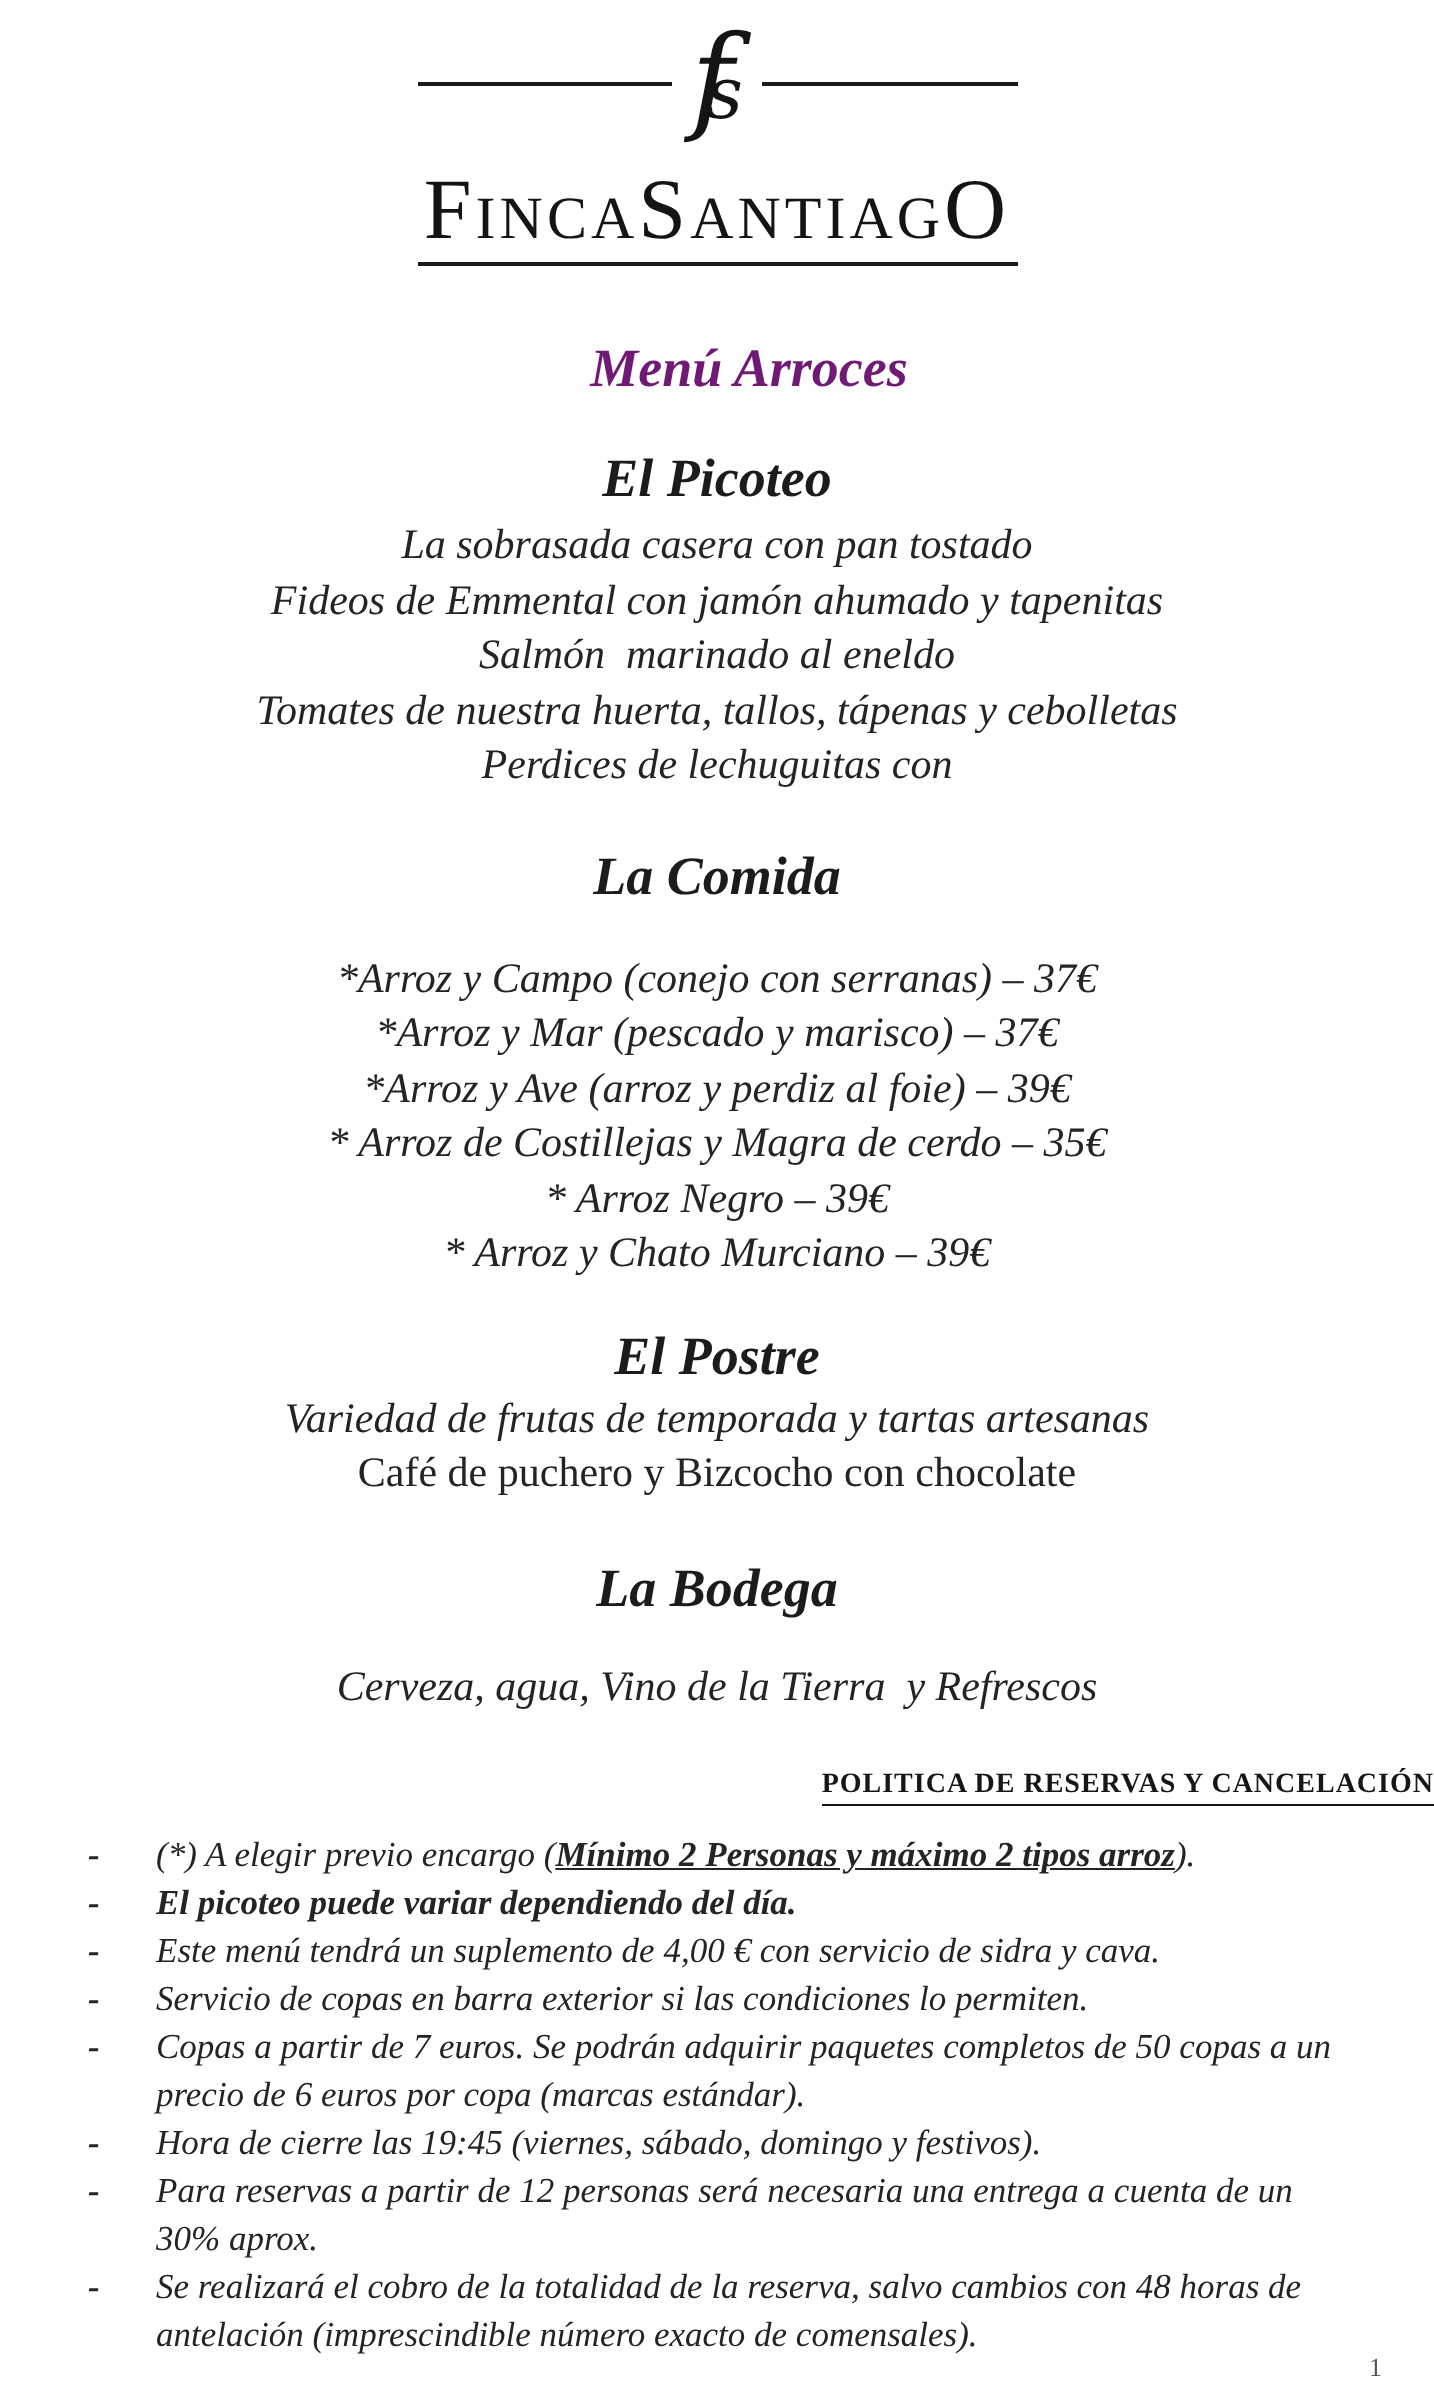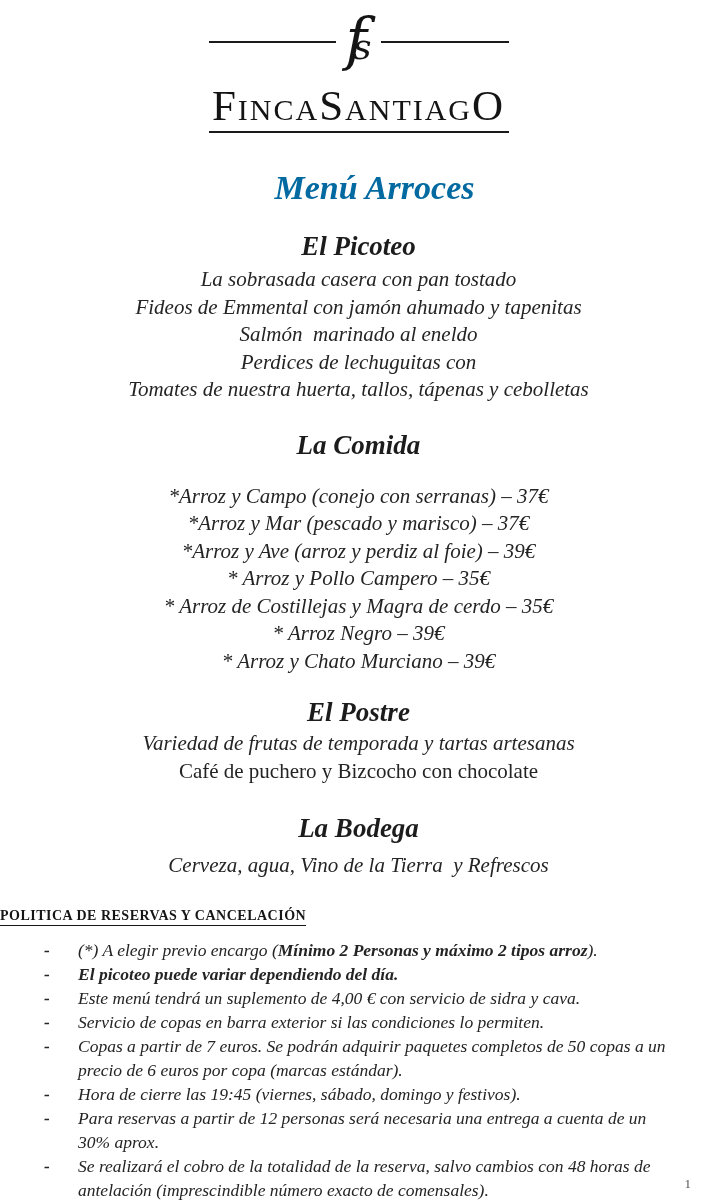--- a/index.html
+++ b/index.html
@@ -29,54 +29,54 @@
     letter-spacing: 2px; white-space: nowrap; line-height: 1;
     margin-top: 20px;
   }
   .wm-big { font-size: 43px; }
   .wm-small { font-size: 30px; }
   .rule-full { width: 300px; height: 2px; background: #1a1a1a; margin-top: 4px; }
 
   
   .center { text-align: center; }
   .menu-title {
-    margin-top: 36px; font-size: 34px; font-style: italic; font-weight: 600;
-    color: #0369a1;
+    margin-top: 36px; font-size: 27px; font-style: italic; font-weight: 600;
+    color: #701a75;
     padding-left: 32px;
   }
   .section-heading {
     font-size: 27px; font-style: italic; font-weight: 600; color: #1c1c1c;
   }
   .h-picoteo { margin-top: 24px; }
   .h-comida  { margin-top: 26px; }
   .h-postre  { margin-top: 22px; }
   .h-bodega  { margin-top: 28px; }
 
   .menu-line {
     font-size: 21px; font-style: italic; line-height: 27.5px;
     color: #242424; white-space: pre-wrap;
   }
   .picoteo-items { margin-top: 4px; }
   .comida-items  { margin-top: 22px; }
   .postre-items  { margin-top: 2px; }
-  .bodega-items  { margin-top: 8px; }
+  .bodega-items  { margin-top: 20px; }
   .upright { font-style: normal; }
 
   
-  .policy-heading-wrap { text-align: left; margin-top: 26px; }
+  .policy-heading-wrap { text-align: right; margin-top: 26px; }
   .policy-heading {
     display: inline-block; font-size: 14px; font-weight: bold;
     letter-spacing: 0.5px; color: #161616;
     border-bottom: 1.5px solid #161616; padding-bottom: 1px;
   }
   .policy-list { margin: 12px 42px 0 44px; }
   .policy-item { display: flex; font-size: 17.5px; font-style: italic; line-height: 24px; color: #242424; }
   .policy-marker { width: 34px; flex: 0 0 34px; font-weight: bold; }
   .policy-text { flex: 1; }
-  .bold-em { font-weight: bold; }
+  .bold-em { font-weight: bold; text-decoration: underline; }
   .bold-line { font-weight: bold; }
   .page-number {
     position: absolute; right: 26px; top: 1170px;
     font-size: 13px; font-style: normal; color: #555;
   }
 </style>
 </head>
 <body>
 
 <div class="page">
@@ -91,30 +91,29 @@
     <div class="rule-full"></div>
   </div>
 
   <div class="menu-title center">Menú Arroces</div>
 
   <div class="section-heading h-picoteo center">El Picoteo</div>
   <div class="picoteo-items center">
     <div class="menu-line">La sobrasada casera con pan tostado</div>
     <div class="menu-line">Fideos de Emmental con jamón ahumado y tapenitas</div>
     <div class="menu-line">Salmón  marinado al eneldo</div>
+    <div class="menu-line">Tomates de nuestra huerta, tallos, tápenas y cebolletas</div>
     <div class="menu-line">Perdices de lechuguitas con</div>
-    <div class="menu-line">Tomates de nuestra huerta, tallos, tápenas y cebolletas</div>
   </div>
 
   <div class="section-heading h-comida center">La Comida</div>
   <div class="comida-items center">
     <div class="menu-line">*Arroz y Campo (conejo con serranas) – 37€</div>
     <div class="menu-line">*Arroz y Mar (pescado y marisco) – 37€</div>
     <div class="menu-line">*Arroz y Ave (arroz y perdiz al foie) – 39€</div>
-    <div class="menu-line">* Arroz y Pollo Campero – 35€</div>
     <div class="menu-line">* Arroz de Costillejas y Magra de cerdo – 35€</div>
     <div class="menu-line">* Arroz Negro – 39€</div>
     <div class="menu-line">* Arroz y Chato Murciano – 39€</div>
   </div>
 
   <div class="section-heading h-postre center">El Postre</div>
   <div class="postre-items center">
     <div class="menu-line">Variedad de frutas de temporada y tartas artesanas</div>
     <div class="menu-line upright">Café de puchero y Bizcocho con chocolate</div>
   </div>

